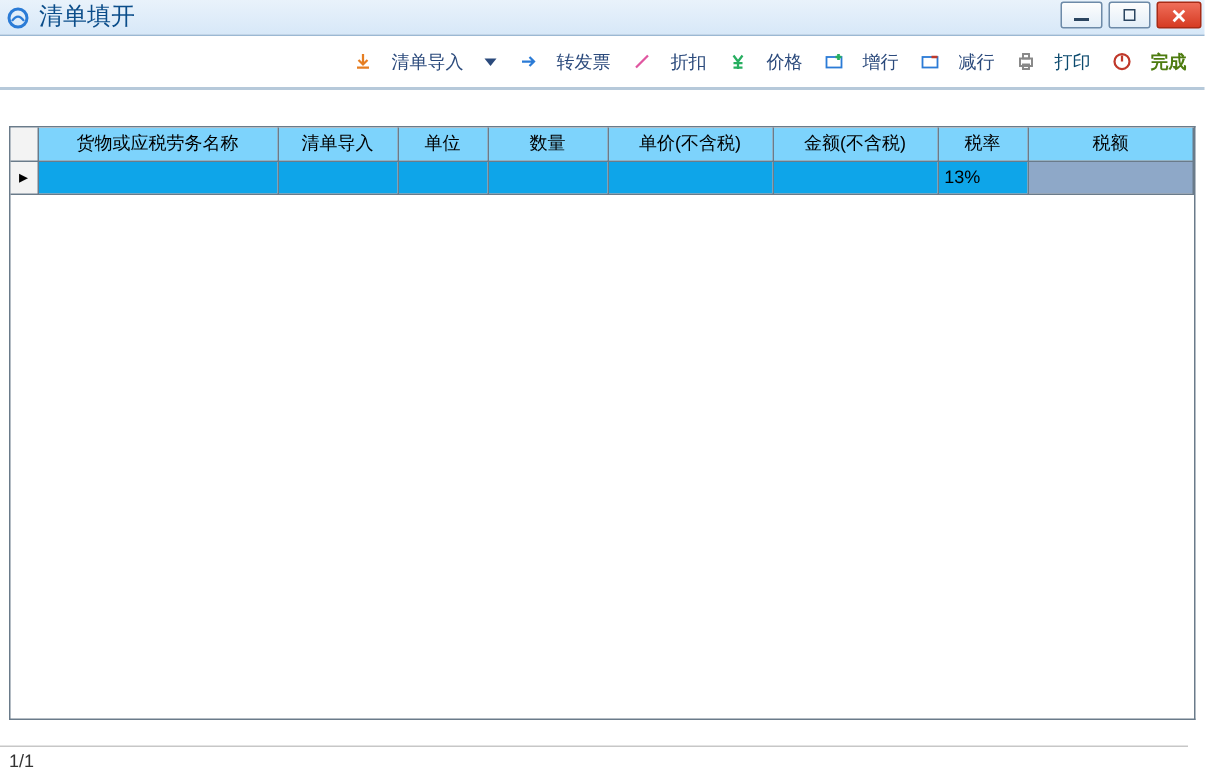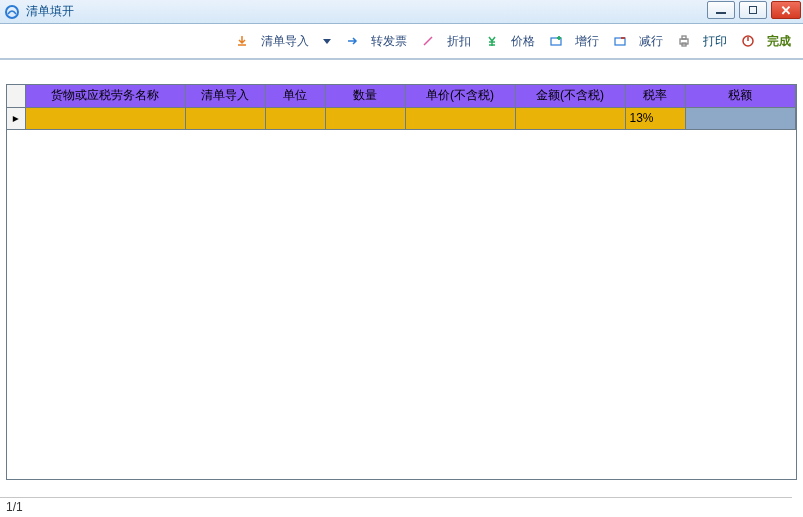--- a/index.html
+++ b/index.html
@@ -13,21 +13,21 @@
     border-bottom: 1px solid #9bb8d3;
     display: flex;
     align-items: center;
     padding: 0 4px;
     position: relative;
   }
   .titlebar .app-icon {
     width: 16px; height: 16px; margin-right: 6px;
     display: inline-flex; align-items: center; justify-content: center;
   }
-  .titlebar .title { color: #0b4d8a; font-size: 12px; font-family: Liberation Serif, serif; }
+  .titlebar .title { color: #0b4d8a; font-size: 16px; font-family: Liberation Serif, serif; }
   .titlebar .ctrls { position: absolute; right: 2px; top: 1px; display: flex; gap: 4px; }
   .titlebar .ctrl {
     width: 28px; height: 18px; border: 1px solid #6d8aa8; border-radius: 2px;
     background: linear-gradient(#fdfdfd, #e3eef8);
     display: inline-flex; align-items: center; justify-content: center;
     color: #2b4560; font-size: 11px; cursor: default;
   }
   .titlebar .ctrl.close {
     background: linear-gradient(#ef6e5a, #d63b23);
     border-color: #a82b16; color: #fff; font-weight: bold; font-size: 13px;
@@ -59,22 +59,22 @@
   .codes .redact { width:110px; height:20px; background:#555; display:inline-block;}
 
   
   .grid { border:1px solid #6a7b8a; border-bottom:none; margin:0 6px; }
   .grid table { border-collapse:collapse; width:100%; table-layout:fixed; }
   .grid th, .grid td {
     border-right:1px solid #6a7b8a; border-bottom:1px solid #6a7b8a;
     height:22px; padding:0 4px; font-size:12px; text-align:center;
     overflow:hidden; white-space:nowrap;
   }
-  .grid th { background:#8b5cf6; font-weight:normal; }
-  .grid td { text-align:left; background:#eab308; }
+  .grid th { background:#7dd3fc; font-weight:normal; }
+  .grid td { text-align:left; background:#0ea5e9; }
   .grid .rowhdr { width:16px; background:#f3f3f3; }
   .grid .rowhdr-td { background:#f3f3f3; text-align:center; }
   .grid td.sel { background:#8ea8c8; }
   .gridbody { height: 350px; border:1px solid #6a7b8a; border-top:none; margin:0 6px; background:#fff; }
 
   
   .statusbar { position:absolute; left:0; right:11px; bottom:0; height:20px; border-top:1px solid #c7c7c7; padding:2px 6px; font-size:12px; color:#333; background:#fff;}
   .content { position:relative; height: calc(517px - 24px); }
 
   

